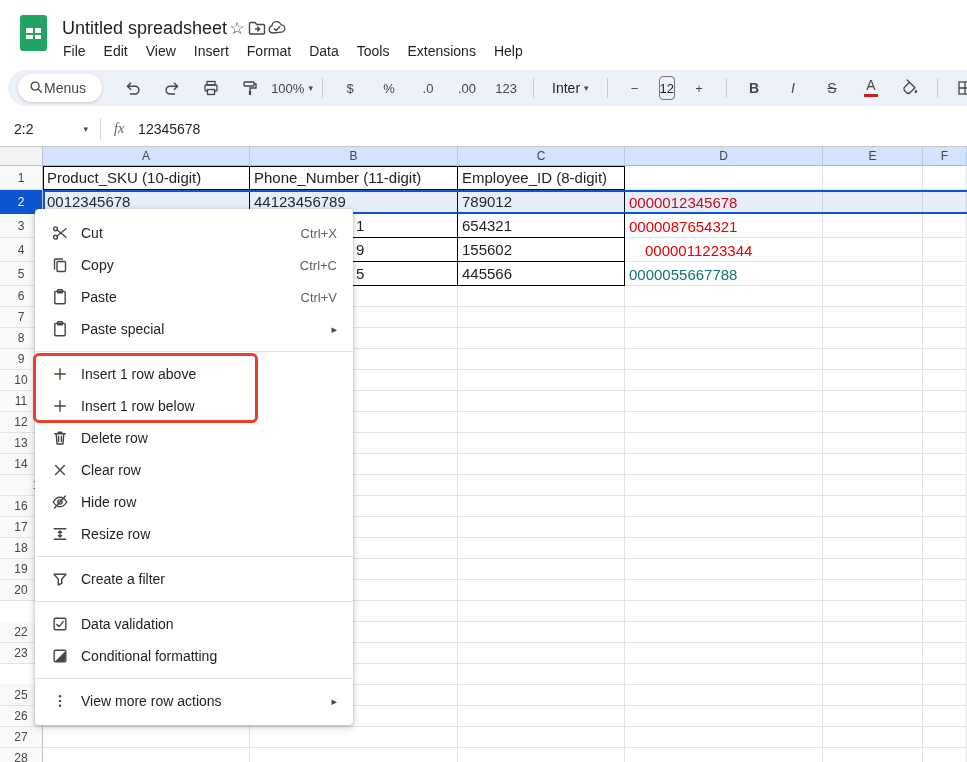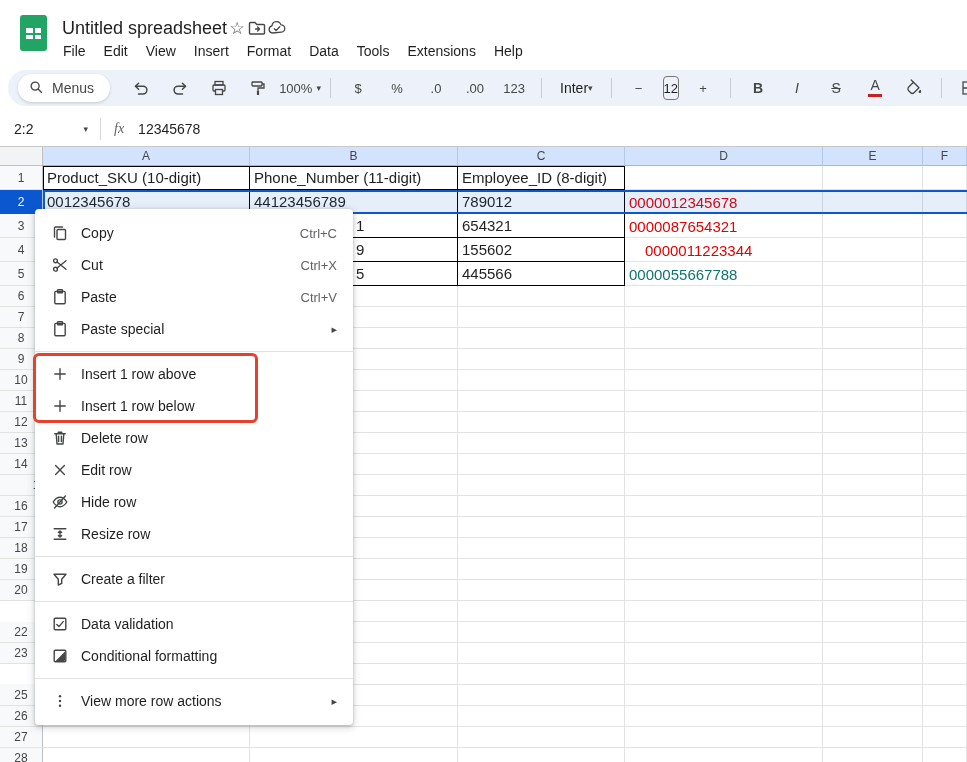--- a/index.html
+++ b/index.html
@@ -16,21 +16,21 @@
   .doc-title{font-size:18px;color:#1f1f1f;white-space:nowrap}
   .hicon{width:20px;height:20px;display:flex;align-items:center;justify-content:center;
     color:#444746;font-size:17px;font-family:"DejaVu Sans",sans-serif}
   .menubar{position:absolute;left:54px;top:39px;height:24px;display:flex;align-items:center}
   .menu-item{font-size:14px;color:#1f1f1f;padding:2px 9px;border-radius:6px;white-space:nowrap}
 
   
   .toolbar{position:absolute;left:8px;right:-24px;top:70px;height:36px;background:#edf2fa;
     border-radius:18px;display:flex;align-items:center;padding:0 8px 0 10px;gap:3px}
   .menus-pill{height:28px;background:#fff;border-radius:14px;display:flex;align-items:center;
-    gap:8px;padding:0 16px 0 10px;box-shadow:0 1px 3px rgba(0,0,0,.18);margin-right:10px;
+    padding:0 16px 0 10px;box-shadow:0 1px 3px rgba(0,0,0,.18);margin-right:10px;
     font-size:14px;color:#444746}
   .tbtn{height:26px;min-width:28px;border-radius:13px;display:flex;align-items:center;
     justify-content:center;color:#444746;font-size:13px;padding:0 4px;white-space:nowrap}
   .tbtn svg{display:block}
   .tb-divider{width:1px;height:20px;background:#c7cbd4;margin:0 6px;flex:none}
   .zoom{gap:4px;padding:0 7px}
   .fmt{font-weight:500}
   .caret{font-size:9px;color:#444746;font-family:"DejaVu Sans",sans-serif}
   .font-select{width:88px;display:flex;align-items:center;justify-content:space-between;
     padding:0 9px;font-size:14px;color:#1f1f1f}
@@ -311,41 +311,41 @@
     <div class="cell" style="left: 625px; top: 43px; width: 198px; height: 24px; color: rgb(230, 0, 0);">0000012345678</div>
     <div class="cell" style="left: 625px; top: 67px; width: 198px; height: 24px; color: rgb(230, 0, 0);">0000087654321</div>
     <div class="cell" style="left: 625px; top: 91px; width: 198px; height: 24px; color: rgb(230, 0, 0); margin-left: 16px;">0000011223344</div>
     <div class="cell" style="left: 625px; top: 115px; width: 198px; height: 24px; color: #0f766e;">0000055667788</div>
   </div>
 
 <div class="context-menu">
     <div class="ctx-item">
       <div class="ctx-icon">
         <svg width="18" height="18" viewBox="0 0 18 18">
-          <rect x="6" y="5.5" width="8.5" height="10" rx="1" stroke="#444746" stroke-width="1.4" fill="none" stroke-linecap="round" stroke-linejoin="round"></rect>
-          <path d="M11.5 3 H4.5 a1 1 0 0 0 -1 1 v9" stroke="#444746" stroke-width="1.4" fill="none" stroke-linecap="round" stroke-linejoin="round"></path>
-        </svg>
-      </div>
-      <div class="ctx-label">Copy</div>
-      <div class="ctx-shortcut">Ctrl+C</div>
-    </div>
-    <div class="ctx-item">
-      <div class="ctx-icon">
-        <svg width="18" height="18" viewBox="0 0 18 18">
           <circle cx="4.5" cy="4.8" r="1.9" stroke="#444746" stroke-width="1.4" fill="none" stroke-linecap="round" stroke-linejoin="round"></circle>
           <circle cx="4.5" cy="13.2" r="1.9" stroke="#444746" stroke-width="1.4" fill="none" stroke-linecap="round" stroke-linejoin="round"></circle>
           <path d="M6.1 6 L15 13.2 M6.1 12 L15 4.8" stroke="#444746" stroke-width="1.4" fill="none" stroke-linecap="round" stroke-linejoin="round"></path>
         </svg>
       </div>
       <div class="ctx-label">Cut</div>
       <div class="ctx-shortcut">Ctrl+X</div>
     </div>
     <div class="ctx-item">
       <div class="ctx-icon">
         <svg width="18" height="18" viewBox="0 0 18 18">
+          <rect x="6" y="5.5" width="8.5" height="10" rx="1" stroke="#444746" stroke-width="1.4" fill="none" stroke-linecap="round" stroke-linejoin="round"></rect>
+          <path d="M11.5 3 H4.5 a1 1 0 0 0 -1 1 v9" stroke="#444746" stroke-width="1.4" fill="none" stroke-linecap="round" stroke-linejoin="round"></path>
+        </svg>
+      </div>
+      <div class="ctx-label">Copy</div>
+      <div class="ctx-shortcut">Ctrl+C</div>
+    </div>
+    <div class="ctx-item">
+      <div class="ctx-icon">
+        <svg width="18" height="18" viewBox="0 0 18 18">
           <rect x="3.8" y="3.4" width="10.4" height="12.4" rx="1" stroke="#444746" stroke-width="1.4" fill="none" stroke-linecap="round" stroke-linejoin="round"></rect>
           <rect x="6.5" y="1.8" width="5" height="3" rx="0.6" stroke="#444746" stroke-width="1.4" fill="none" stroke-linecap="round" stroke-linejoin="round"></rect>
         </svg>
       </div>
       <div class="ctx-label">Paste</div>
       <div class="ctx-shortcut">Ctrl+V</div>
     </div>
     <div class="ctx-item">
       <div class="ctx-icon">
         <svg width="18" height="18" viewBox="0 0 18 18">
@@ -380,21 +380,21 @@
         </svg>
       </div>
       <div class="ctx-label">Delete row</div>
     </div>
     <div class="ctx-item">
       <div class="ctx-icon">
         <svg width="18" height="18" viewBox="0 0 18 18">
           <path d="M4.6 4.6 L13.4 13.4 M13.4 4.6 L4.6 13.4" stroke="#444746" stroke-width="1.4" fill="none" stroke-linecap="round" stroke-linejoin="round"></path>
         </svg>
       </div>
-      <div class="ctx-label">Edit row</div>
+      <div class="ctx-label">Clear row</div>
     </div>
     <div class="ctx-item">
       <div class="ctx-icon">
         <svg width="18" height="18" viewBox="0 0 18 18">
           <path d="M2.2 9 C4.2 5.7 6.8 4.2 9 4.2 C11.2 4.2 13.8 5.7 15.8 9 C13.8 12.3 11.2 13.8 9 13.8 C6.8 13.8 4.2 12.3 2.2 9 Z" stroke="#444746" stroke-width="1.4" fill="none" stroke-linecap="round" stroke-linejoin="round"></path>
           <circle cx="9" cy="9" r="2.1" stroke="#444746" stroke-width="1.4" fill="none" stroke-linecap="round" stroke-linejoin="round"></circle>
           <path d="M3.6 15 L14.4 3" stroke="#444746" stroke-width="1.4" fill="none" stroke-linecap="round" stroke-linejoin="round"></path>
         </svg>
       </div>
       <div class="ctx-label">Hide row</div>

